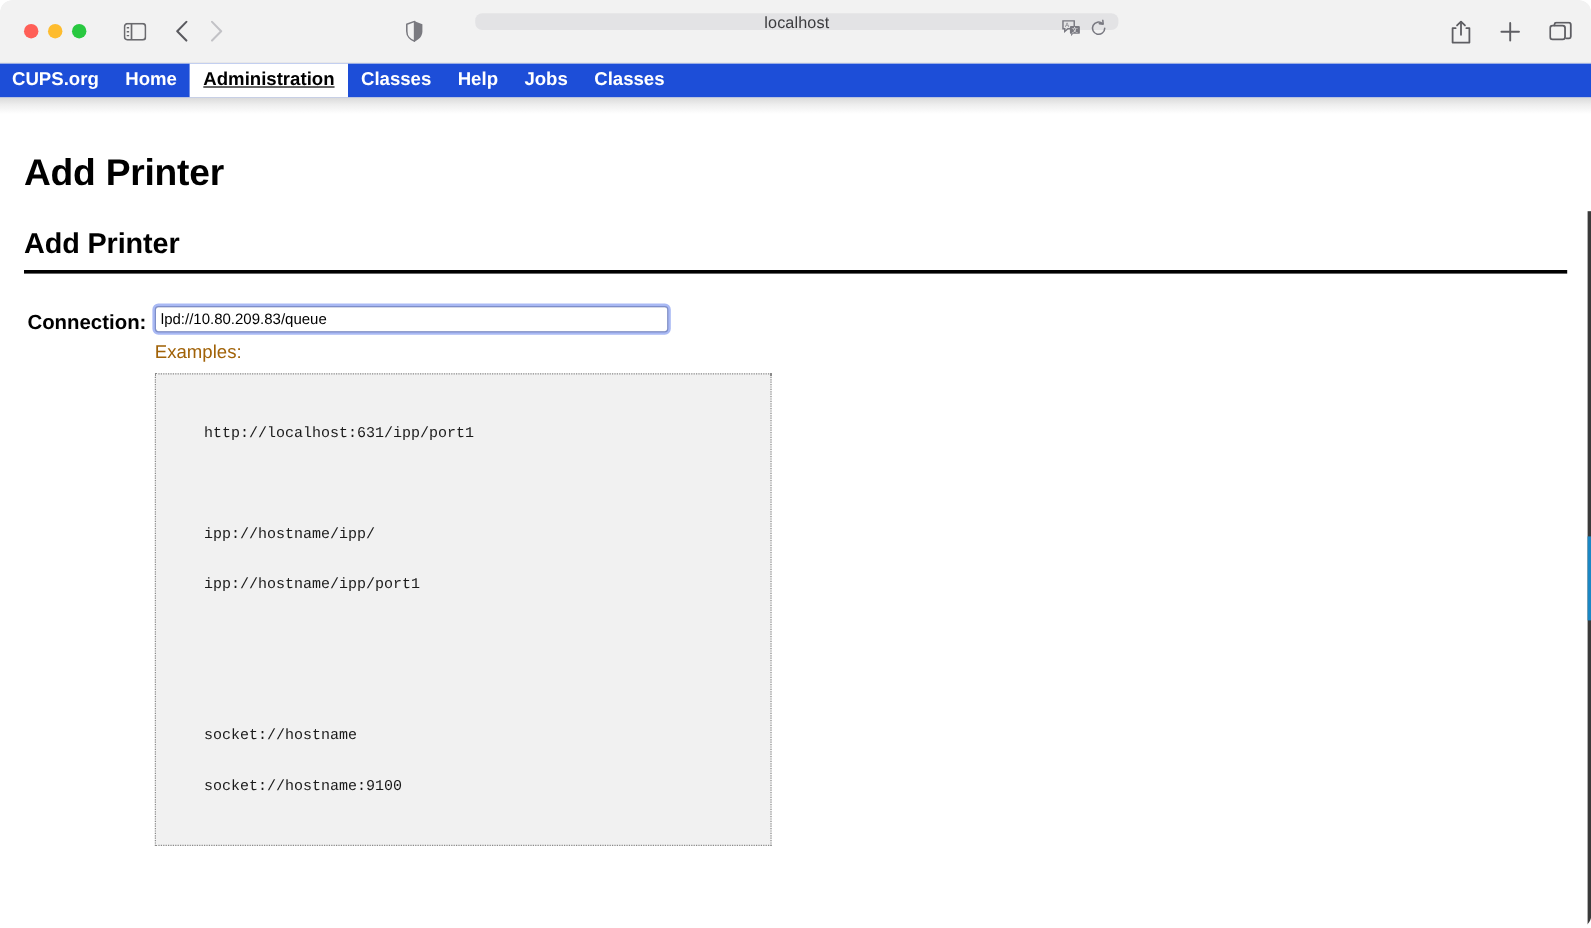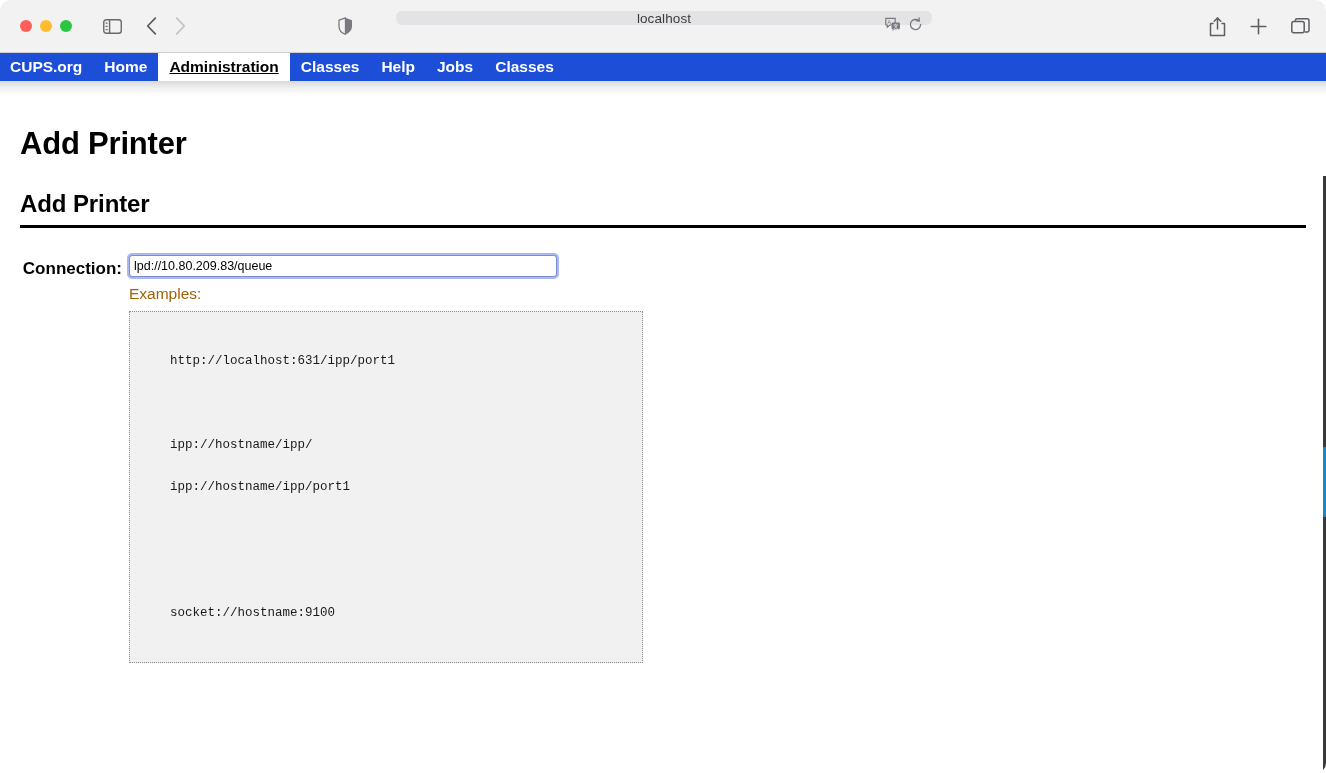--- a/index.html
+++ b/index.html
@@ -354,20 +354,21 @@
 
         <div id="examples-label">Examples:</div>
 
         <div id="examples-block">
           <div>http://localhost:631/ipp/port1</div>
           <div class="example-gap"></div>
           <div>ipp://hostname/ipp/</div>
           <div>ipp://hostname/ipp/port1</div>
           <div class="example-gap"></div>
           <div class="example-gap"></div>
+          <div>socket://hostname</div>
           <div>socket://hostname:9100</div>
         </div>
 
         
 
         
       </div>
     </div>
 
     <div id="right-edge-border"></div>

